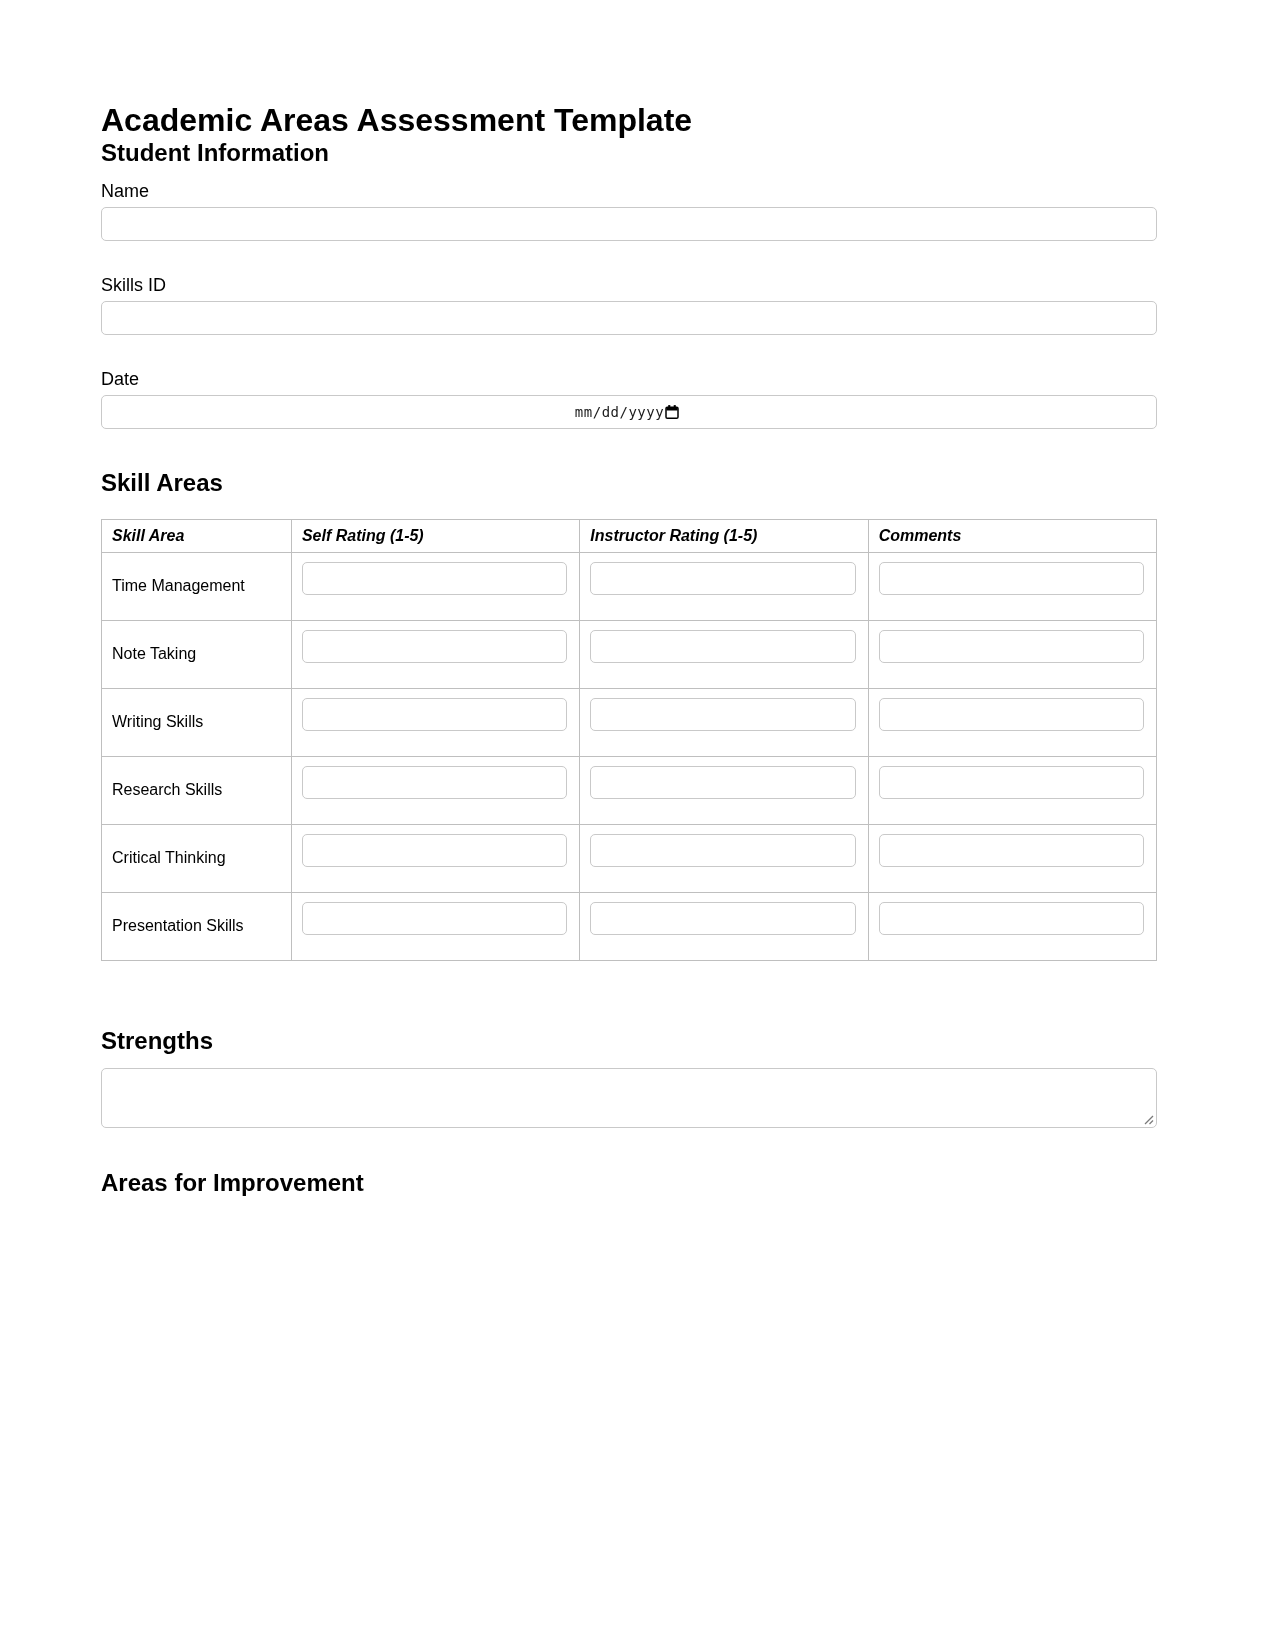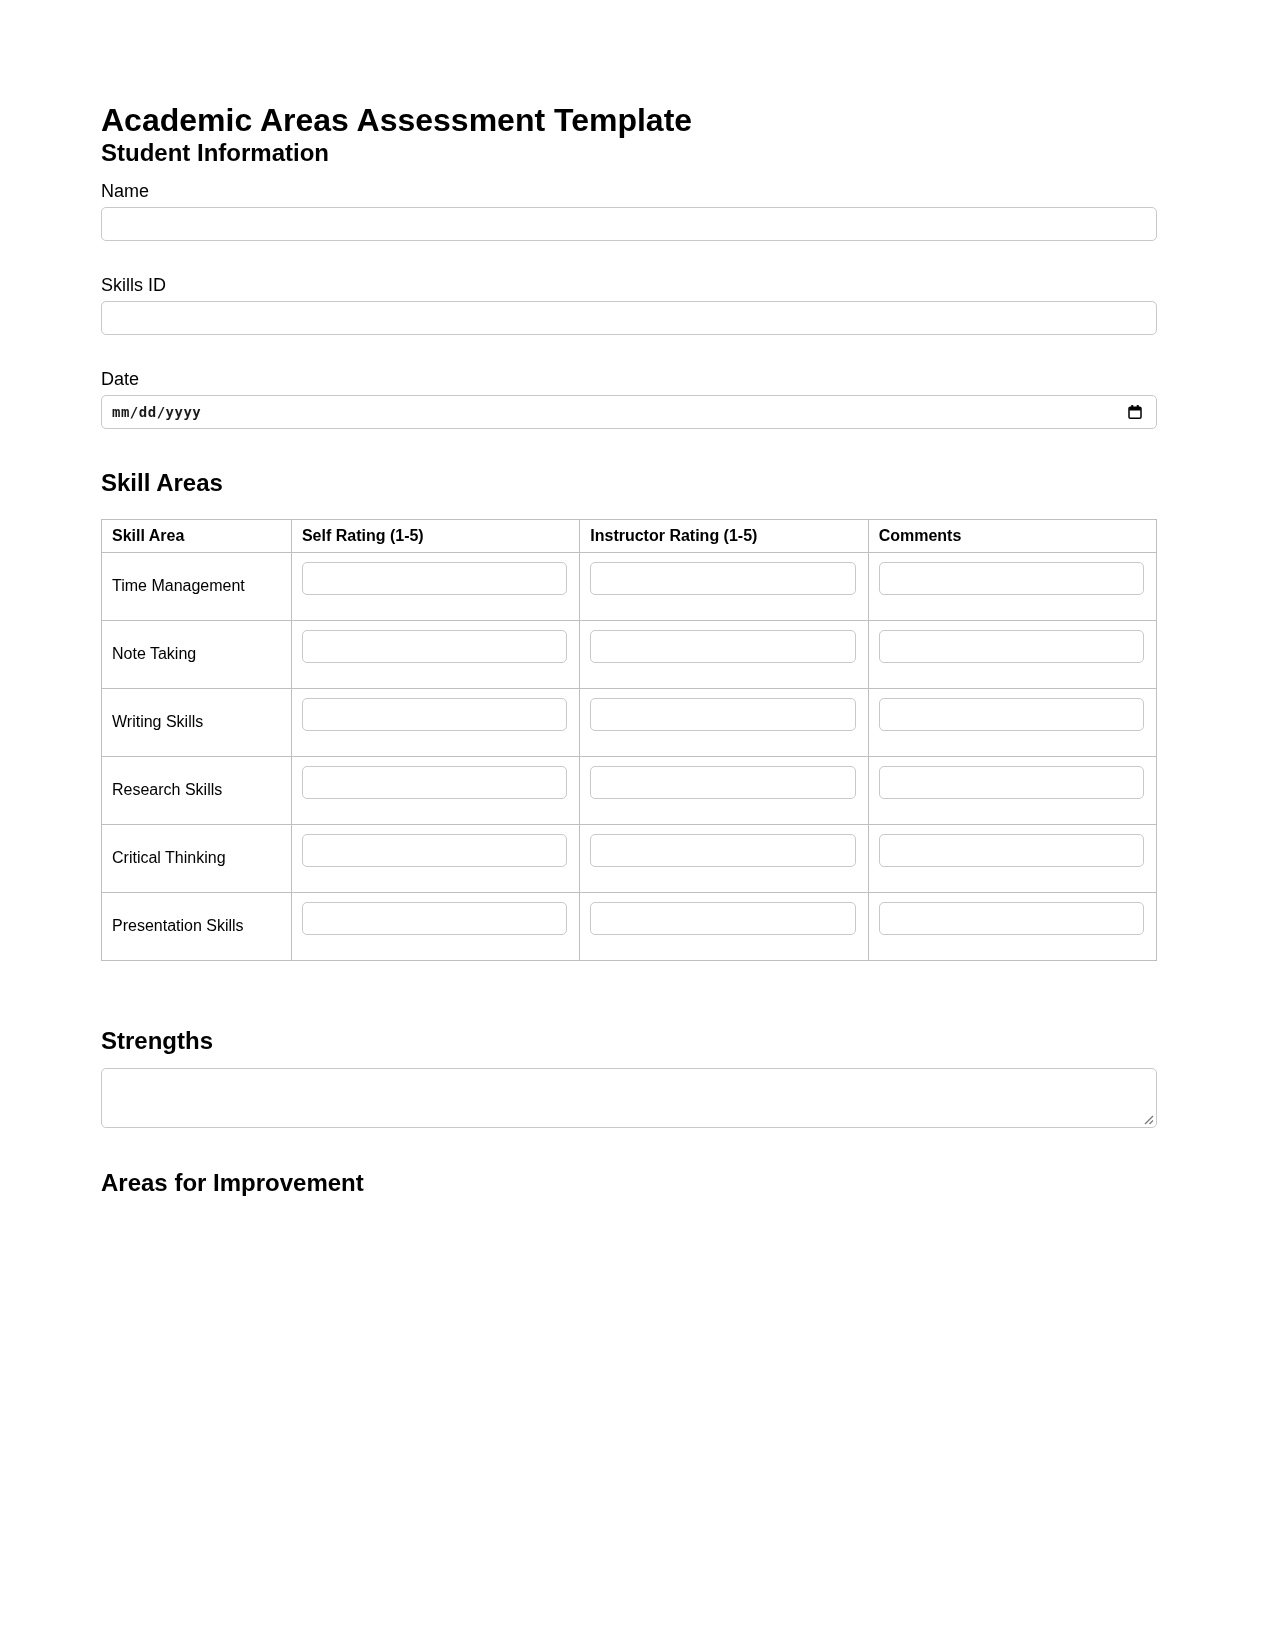--- a/index.html
+++ b/index.html
@@ -52,23 +52,22 @@
     background: #fff;
     font-family: "Liberation Sans", "DejaVu Sans", sans-serif;
     font-size: 15px;
     padding: 0 10px;
     outline: none;
     display: block;
   }
   .date-input {
     display: flex;
     align-items: center;
-    justify-content: space-between;
+    justify-content: center;
     cursor: default;
-    font-weight: bold;
   }
   .date-placeholder {
     font-family: "DejaVu Sans Mono", "Liberation Mono", monospace;
     font-size: 14px;
     color: #1b1b1b;
     letter-spacing: 0.5px;
   }
   .calendar-icon { width: 16px; height: 16px; margin-right: 3px; flex: 0 0 auto; }
   table.skills {
     margin-top: 22px;
@@ -79,20 +78,21 @@
   table.skills th, table.skills td {
     border: 1px solid #bfbfbf;
   }
   table.skills th {
     font-size: 16px;
     font-weight: bold;
     text-align: left;
     padding: 7px 10px;
     height: 33px;
     vertical-align: middle;
+    font-style: italic;
   }
   col.c-skill { width: 18%; }
   col.c-rate  { width: 27.33%; }
   td.skill-cell {
     vertical-align: middle;
     padding: 0 10px;
     font-size: 16px;
     height: 68px;
   }
   td.input-cell {

